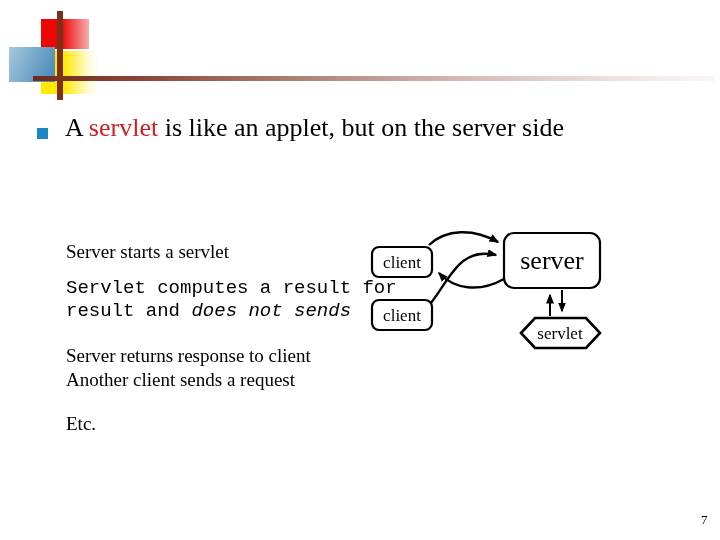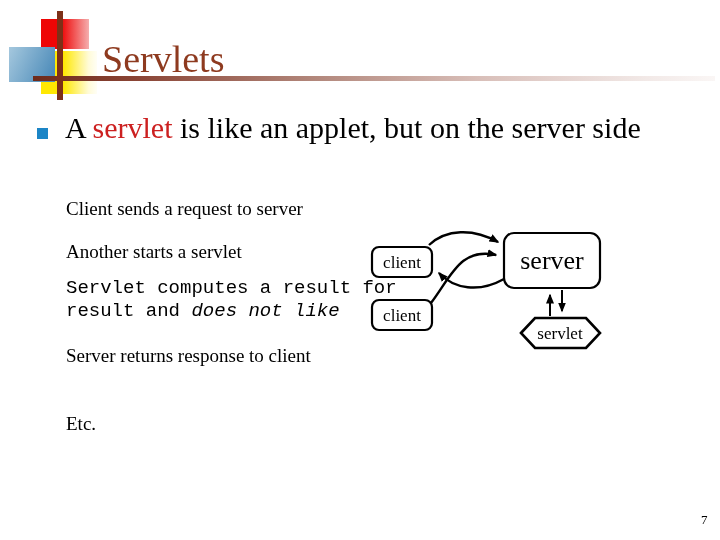--- a/index.html
+++ b/index.html
@@ -43,21 +43,21 @@
     white-space:nowrap;
   }
 
   
   .bullet-marker {
     left:37px; top:128px; width:11px; height:11px;
     background:#1c85c6;
   }
   .bullet-text {
     left:65px; top:112px;
-    font-size:30px; line-height:32px;
+    font-size:26px; line-height:32px;
     white-space:nowrap;
   }
   .hl-red { color:#cc2020; }
 
   
   .step {
     left:66px;
     font-size:19px; line-height:23px;
     white-space:nowrap;
   }
@@ -89,29 +89,28 @@
 <body>
 
 <div class="slide">
 
   <div class="abs logo-yellow"></div>
   <div class="abs logo-red"></div>
   <div class="abs logo-blue"></div>
   <div class="abs title-rule"></div>
   <div class="abs logo-vline"></div>
 
-  <h1 class="abs slide-title">Servlets</h1>
 
   <div class="abs bullet-marker"></div>
   <div class="abs bullet-text"><span>A </span><span class="hl-red">servlet</span><span> is like an applet, but on the server side</span></div>
 
-  <div class="abs step step1">Client sends a request to server</div>
-  <div class="abs step step2">Another starts a servlet</div>
-  <div class="abs step step3"><span>Servlet computes a result for</span><br><span>result and </span><span class="em-it">does not like</span></div>
+  <div class="abs step step2">Server starts a servlet</div>
+  <div class="abs step step3"><span>Servlet computes a result for</span><br><span>result and </span><span class="em-it">does not sends</span></div>
   <div class="abs step step4">Server returns response to client</div>
+  <div class="abs step step5">Another client sends a request</div>
   <div class="abs step step7">Etc.</div>
 
   <svg class="abs diagram" viewBox="365 218 245 136" width="245" height="136" xmlns="http://www.w3.org/2000/svg">
     <defs>
       <marker id="arrow" viewBox="0 0 10 8" refX="8.5" refY="4" markerWidth="10" markerHeight="8" markerUnits="userSpaceOnUse" orient="auto">
         <path d="M0,0 L10,4 L0,8 Z" fill="#000"></path>
       </marker>
     </defs>
 
     <path d="M429,245 C446,229 473,228 498,242" fill="none" stroke="#000" stroke-width="2.4" marker-end="url(#arrow)"></path>

